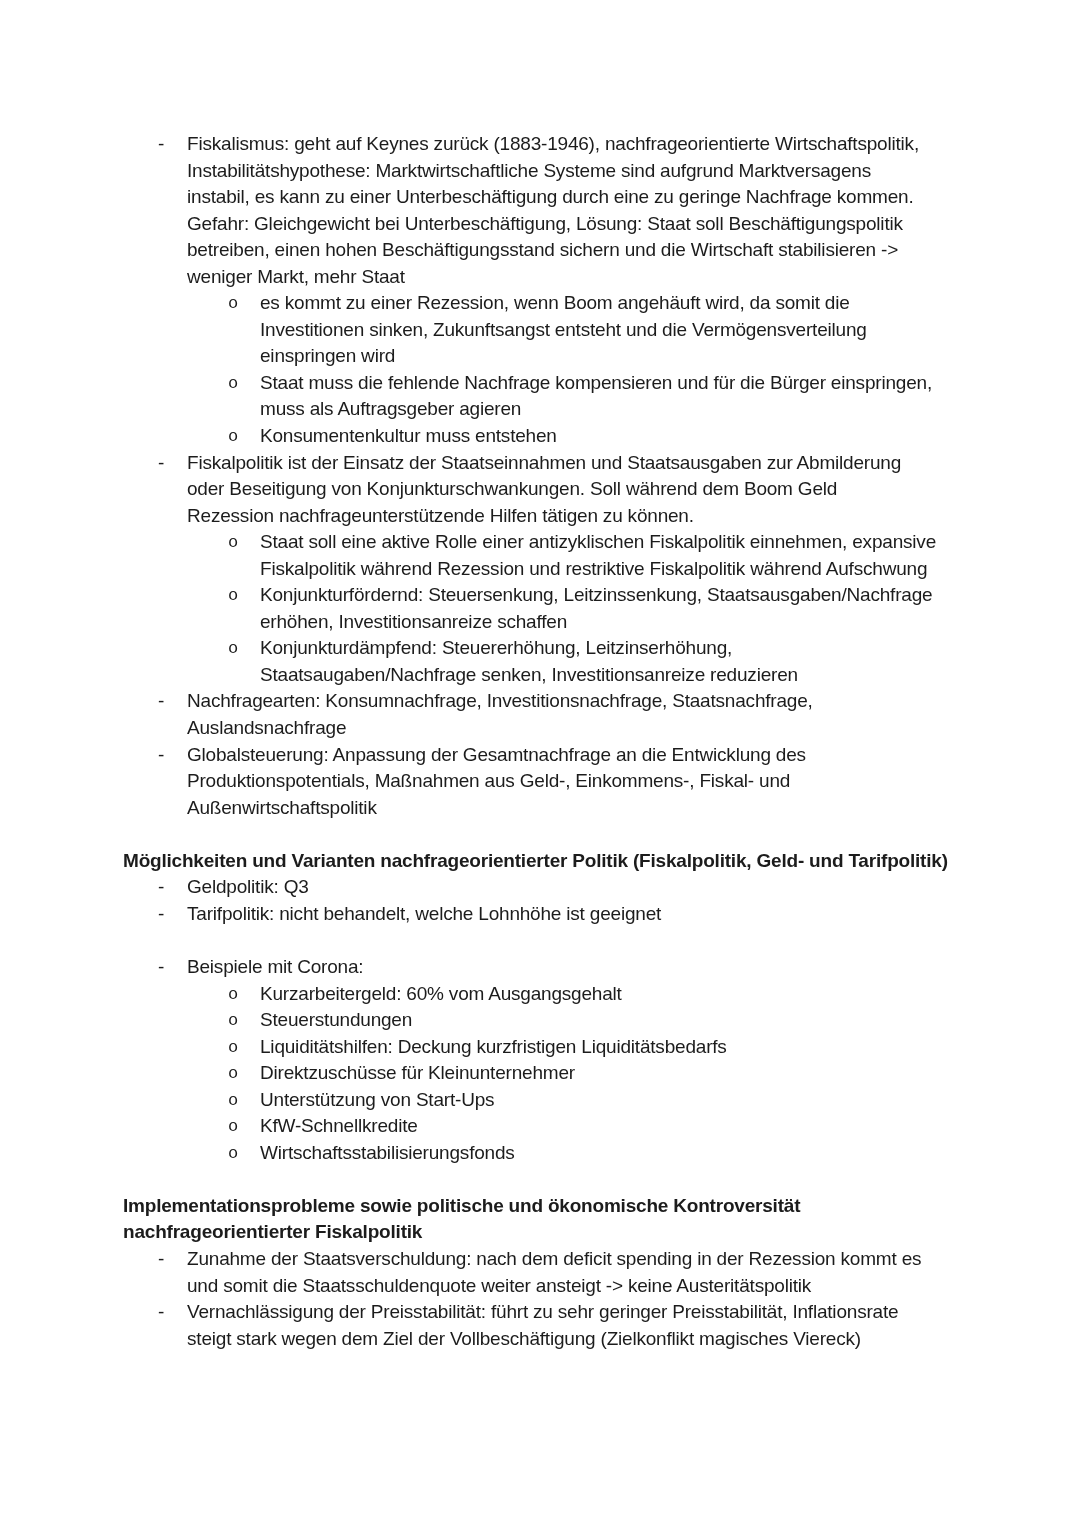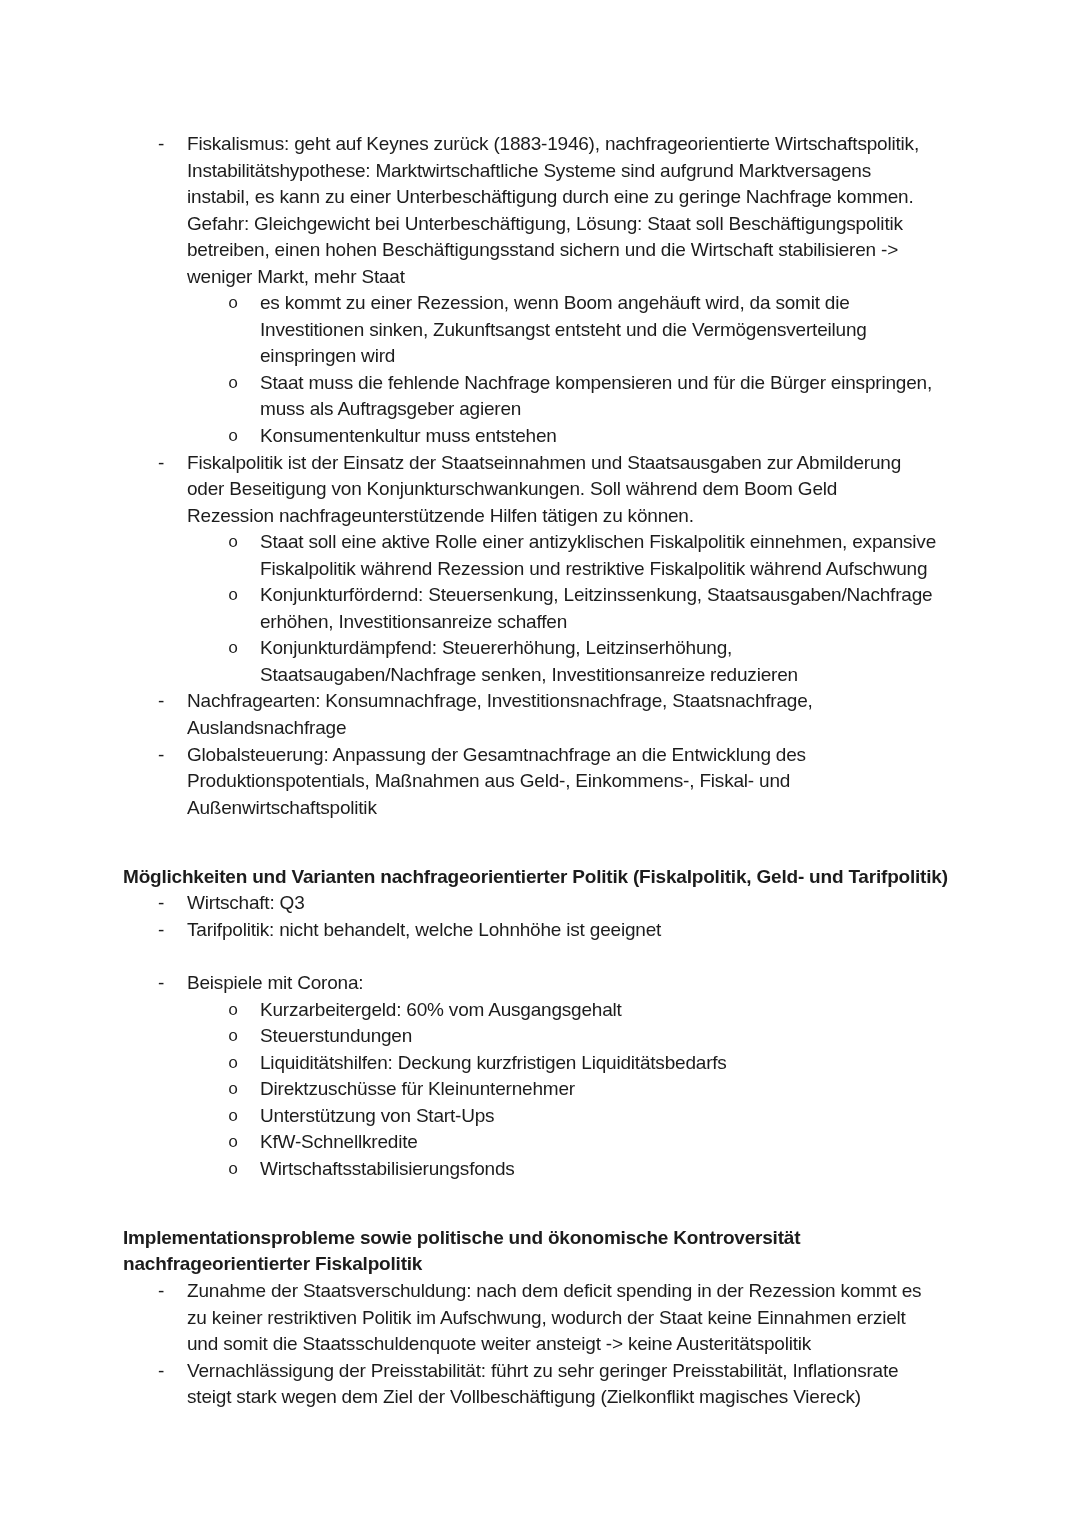--- a/index.html
+++ b/index.html
@@ -18,21 +18,20 @@
     font-size: 19px;
     line-height: 26.55px;
     letter-spacing: -0.2px;
     color: #1c1c1c;
     overflow: hidden;
   }
   .block { position: relative; }
   .heading {
     margin-left: 123px;
     font-weight: 700;
-    margin-top: 16px;
   }
   .item { position: relative; }
   .item-l1 { padding-left: 187px; }
   .item-l1 > .marker { position: absolute; left: 158px; top: 0; }
   .item-l2 { padding-left: 260px; }
   .item-l2 > .marker {
     position: absolute; left: 228px; top: 1px;
     font-family: "Liberation Mono", "DejaVu Sans Mono", monospace;
     font-size: 17px;
   }
@@ -103,21 +102,21 @@
         <div class="line"><span>Globalsteuerung: Anpassung der Gesamtnachfrage an die Entwicklung des</span></div>
         <div class="line"><span>Produktionspotentials, Maßnahmen aus Geld-, Einkommens-, Fiskal- und</span></div>
         <div class="line"><span>Außenwirtschaftspolitik</span></div>
       </div>
       <div class="block spacer"></div>
       <div class="block heading">
         <div class="line"><span>Möglichkeiten und Varianten nachfrageorientierter Politik (Fiskalpolitik, Geld- und Tarifpolitik)</span></div>
       </div>
       <div class="block item item-l1">
         <span class="marker">-</span>
-        <div class="line"><span>Wirtschaft: Q3</span></div>
+        <div class="line"><span>Geldpolitik: Q3</span></div>
       </div>
       <div class="block item item-l1">
         <span class="marker">-</span>
         <div class="line"><span>Tarifpolitik: nicht behandelt, welche Lohnhöhe ist geeignet</span></div>
       </div>
       <div class="block spacer"></div>
       <div class="block item item-l1">
         <span class="marker">-</span>
         <div class="line"><span>Beispiele mit Corona:</span></div>
       </div>
@@ -150,21 +149,20 @@
         <div class="line"><span>Wirtschaftsstabilisierungsfonds</span></div>
       </div>
       <div class="block spacer"></div>
       <div class="block heading">
         <div class="line"><span>Implementationsprobleme sowie politische und ökonomische Kontroversität</span></div>
         <div class="line"><span>nachfrageorientierter Fiskalpolitik</span></div>
       </div>
       <div class="block item item-l1">
         <span class="marker">-</span>
         <div class="line"><span>Zunahme der Staatsverschuldung: nach dem deficit spending in der Rezession kommt es</span></div>
-        <div class="line"><span>zu keiner restriktiven Politik im Aufschwung, wodurch der Staat keine Einnahmen erzielt</span></div>
         <div class="line"><span>und somit die Staatsschuldenquote weiter ansteigt -&gt; keine Austeritätspolitik</span></div>
       </div>
       <div class="block item item-l1">
         <span class="marker">-</span>
         <div class="line"><span>Vernachlässigung der Preisstabilität: führt zu sehr geringer Preisstabilität, Inflationsrate</span></div>
         <div class="line"><span>steigt stark wegen dem Ziel der Vollbeschäftigung (Zielkonflikt magisches Viereck)</span></div>
       </div>
     </div>
 </div>
 

